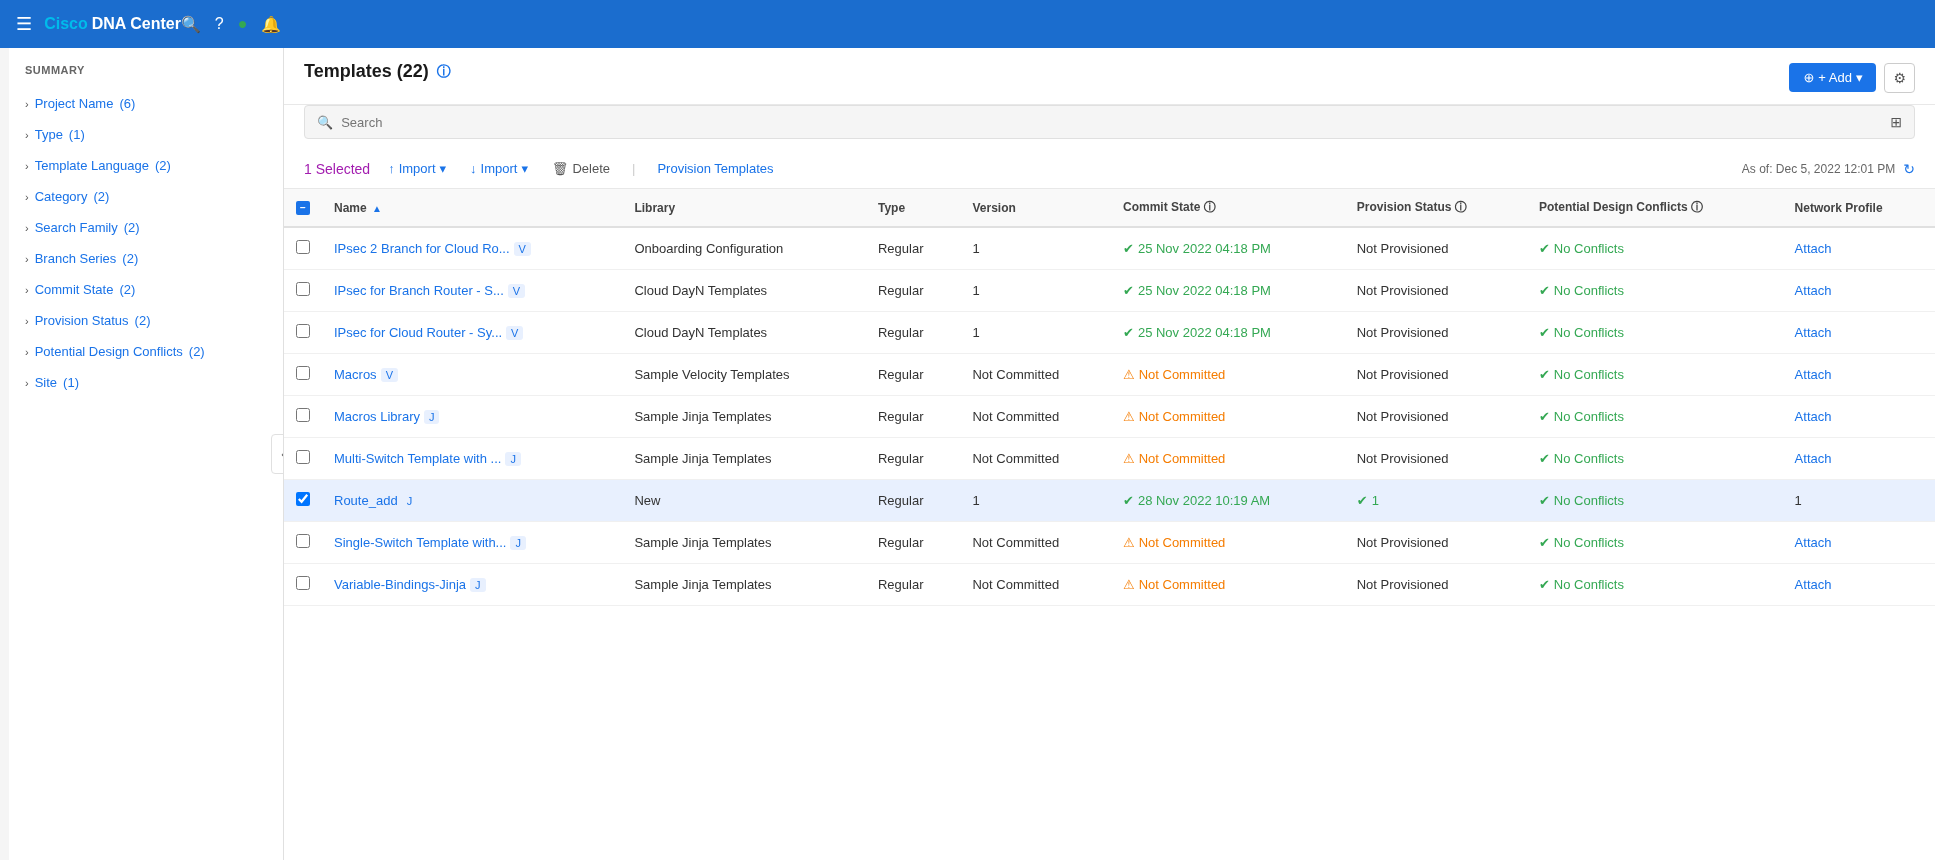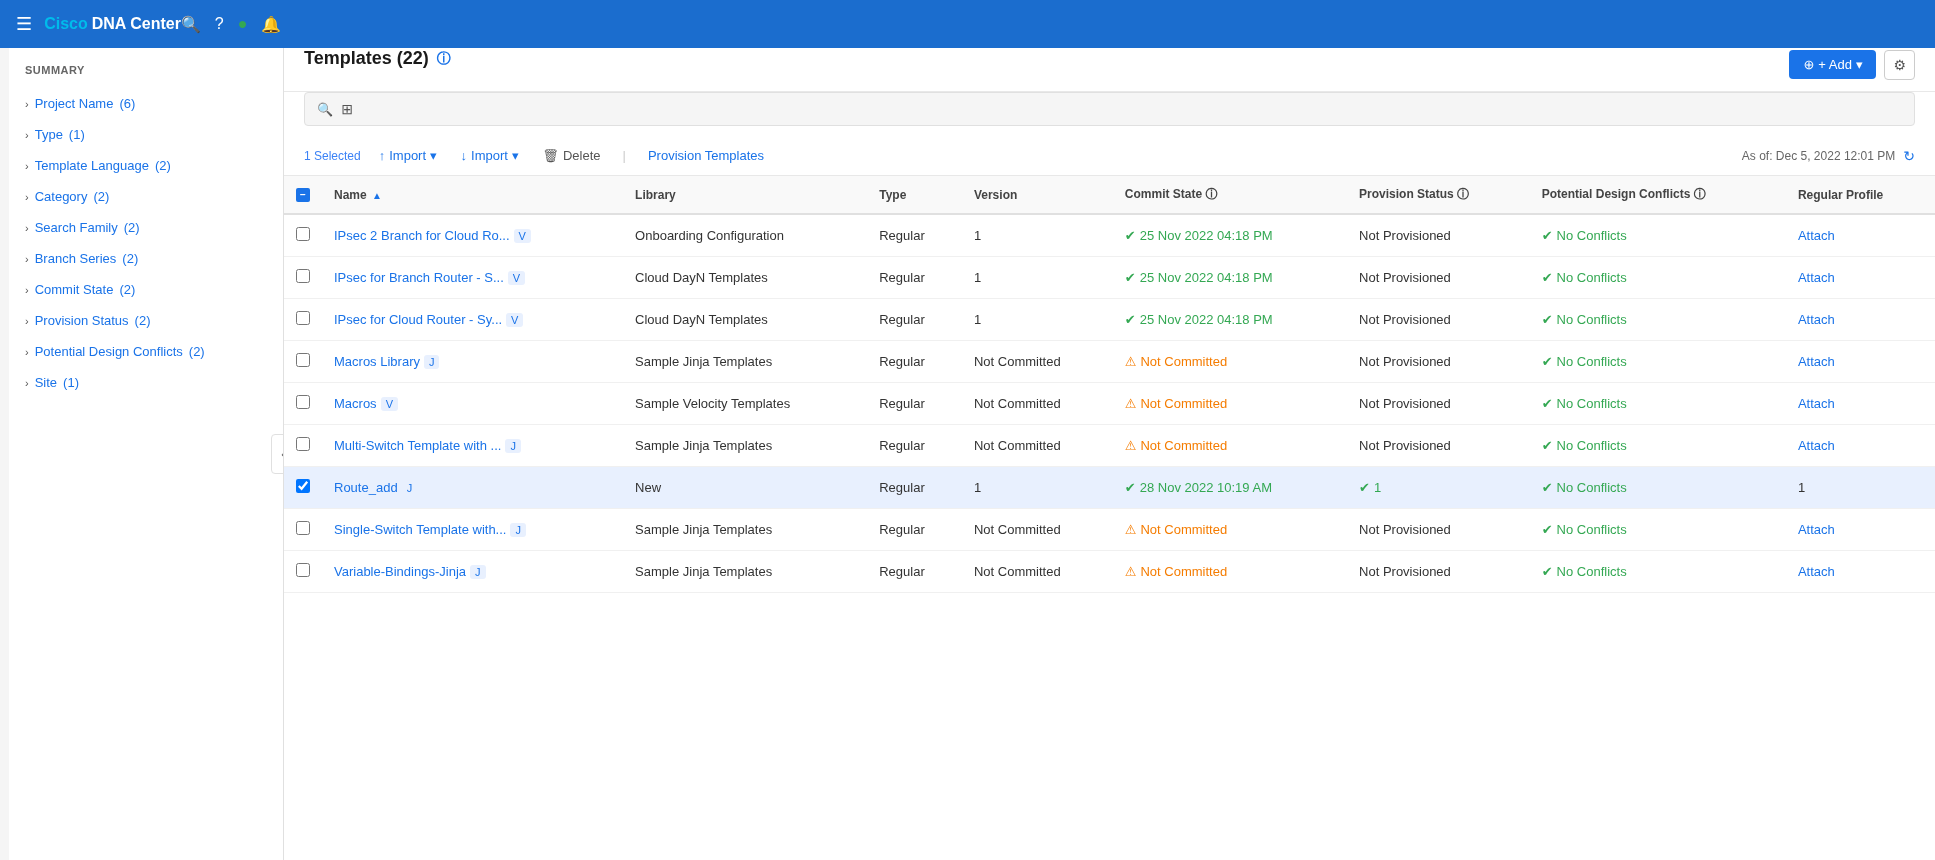--- a/index.html
+++ b/index.html
@@ -24,36 +24,36 @@
     .sidebar-item { padding: 8px 16px; cursor: pointer; display: flex; align-items: center; gap: 6px; }
     .sidebar-item-arrow { color: #555; font-size: 11px; }
     .sidebar-item-label { color: #1a73e8; font-size: 13px; }
     .sidebar-item-count { color: #1a73e8; font-size: 13px; }
     .sidebar-collapse-handle { position: absolute; right: -12px; top: 50%; transform: translateY(-50%); width: 24px; height: 40px; background: white; border: 1px solid #e0e0e0; border-radius: 4px; display: flex; align-items: center; justify-content: center; cursor: pointer; z-index: 10; font-size: 11px; color: #555; }
 
     
     .main { flex: 1; background: white; overflow: hidden; display: flex; flex-direction: column; }
 
     
-    .main-header { padding: 0 20px 0; border-bottom: 1px solid #e8e8e8; }
+    .main-header { padding: 13px 20px 0; border-bottom: 1px solid #e8e8e8; }
     .templates-title { display: flex; align-items: center; gap: 8px; font-size: 18px; font-weight: 600; color: #1a1a1a; margin-bottom: 12px; }
     .info-icon { color: #1a73e8; font-size: 14px; cursor: pointer; }
     .header-top { display: flex; align-items: center; justify-content: space-between; margin-bottom: 10px; }
     .add-btn { display: flex; align-items: center; gap: 4px; background: #1a73e8; color: white; border: none; padding: 7px 14px; border-radius: 4px; cursor: pointer; font-size: 13px; }
     .settings-btn { background: none; border: 1px solid #ccc; padding: 6px 8px; border-radius: 4px; cursor: pointer; color: #555; font-size: 14px; }
 
     
     .search-bar { display: flex; align-items: center; background: #f5f5f5; border: 1px solid #e0e0e0; border-radius: 4px; padding: 8px 12px; margin: 0 20px 10px; }
     .search-bar input { border: none; background: transparent; flex: 1; font-size: 13px; outline: none; color: #333; }
     .search-icon { color: #888; margin-right: 8px; }
     .filter-icon { color: #555; cursor: pointer; font-size: 14px; }
 
     
     .toolbar { display: flex; align-items: center; padding: 8px 20px; gap: 12px; border-bottom: 1px solid #e8e8e8; }
-    .toolbar-selected { color: #3b82f6; font-size: 12px; }
+    .toolbar-selected { color: #a21caf; font-size: 14px; }
     .toolbar-btn { display: flex; align-items: center; gap: 4px; color: #1a73e8; background: none; border: none; cursor: pointer; font-size: 13px; padding: 4px 6px; }
     .toolbar-separator { color: #ccc; margin: 0 4px; }
     .toolbar-right { margin-left: auto; color: #666; font-size: 12px; display: flex; align-items: center; gap: 8px; }
     .refresh-btn { color: #1a73e8; cursor: pointer; font-size: 14px; }
 
     
     .table-container { flex: 1; overflow: auto; }
     table { width: 100%; border-collapse: collapse; min-width: 1200px; }
     thead th { position: sticky; top: 0; background: #f9f9f9; border-bottom: 2px solid #e0e0e0; padding: 10px 12px; text-align: left; font-size: 12px; font-weight: 600; color: #444; white-space: nowrap; }
     tbody tr { border-bottom: 1px solid #f0f0f0; }
@@ -169,20 +169,21 @@
           </button>
           <button class="settings-btn">
             <span>⚙</span>
           </button>
         </div>
       </div>
     </div>
 
     <div class="search-bar">
       <span class="search-icon">🔍</span>
+      <input type="text" placeholder="Search" style="">
       <span class="filter-icon">⊞</span>
     </div>
 
     <div class="toolbar">
       <span class="toolbar-selected">1 Selected</span>
       <button class="toolbar-btn">
         <span>↑</span>
         <span>Import</span>
         <span>▾</span>
       </button>
@@ -214,21 +215,21 @@
             </th>
             <th>
               Name <span class="sort-arrow">▲</span>
             </th>
             <th>Library</th>
             <th>Type</th>
             <th>Version</th>
             <th>Commit State <span>ⓘ</span></th>
             <th>Provision Status <span>ⓘ</span></th>
             <th>Potential Design Conflicts <span>ⓘ</span></th>
-            <th>Regular Profile</th>
+            <th>Network Profile</th>
           </tr>
         </thead>
         <tbody id="table-body">
         <tr>
               <td class="checkbox-cell"><input type="checkbox" style=""></td>
               <td class="name-cell">IPsec 2 Branch for Cloud Ro...<span class="lang-badge">V</span></td>
               <td>Onboarding Configuration</td>
               <td>Regular</td>
               <td>1</td>
               <td>
@@ -265,37 +266,37 @@
                 <span class="commit-committed"><span style="color:#34a853;">✔</span> 25 Nov 2022 04:18 PM</span>
               </td>
               <td>Not Provisioned</td>
               <td>
                 <span class="no-conflicts"><span style="color:#34a853;">✔</span> No Conflicts</span>
               </td>
               <td class="attach-link">Attach</td>
             </tr>
             <tr>
               <td class="checkbox-cell"><input type="checkbox" style=""></td>
+              <td class="name-cell">Macros<span class="lang-badge">V</span></td>
+              <td>Sample Velocity Templates</td>
+              <td>Regular</td>
+              <td>Not Committed</td>
+              <td>
+                <span class="commit-not-committed"><span style="color:#f57c00;">⚠</span> Not Committed</span>
+              </td>
+              <td>Not Provisioned</td>
+              <td>
+                <span class="no-conflicts"><span style="color:#34a853;">✔</span> No Conflicts</span>
+              </td>
+              <td class="attach-link">Attach</td>
+            </tr>
+            <tr>
+              <td class="checkbox-cell"><input type="checkbox" style=""></td>
               <td class="name-cell">Macros Library<span class="lang-badge">J</span></td>
               <td>Sample Jinja Templates</td>
-              <td>Regular</td>
-              <td>Not Committed</td>
-              <td>
-                <span class="commit-not-committed"><span style="color:#f57c00;">⚠</span> Not Committed</span>
-              </td>
-              <td>Not Provisioned</td>
-              <td>
-                <span class="no-conflicts"><span style="color:#34a853;">✔</span> No Conflicts</span>
-              </td>
-              <td class="attach-link">Attach</td>
-            </tr>
-            <tr>
-              <td class="checkbox-cell"><input type="checkbox" style=""></td>
-              <td class="name-cell">Macros<span class="lang-badge">V</span></td>
-              <td>Sample Velocity Templates</td>
               <td>Regular</td>
               <td>Not Committed</td>
               <td>
                 <span class="commit-not-committed"><span style="color:#f57c00;">⚠</span> Not Committed</span>
               </td>
               <td>Not Provisioned</td>
               <td>
                 <span class="no-conflicts"><span style="color:#34a853;">✔</span> No Conflicts</span>
               </td>
               <td class="attach-link">Attach</td>

